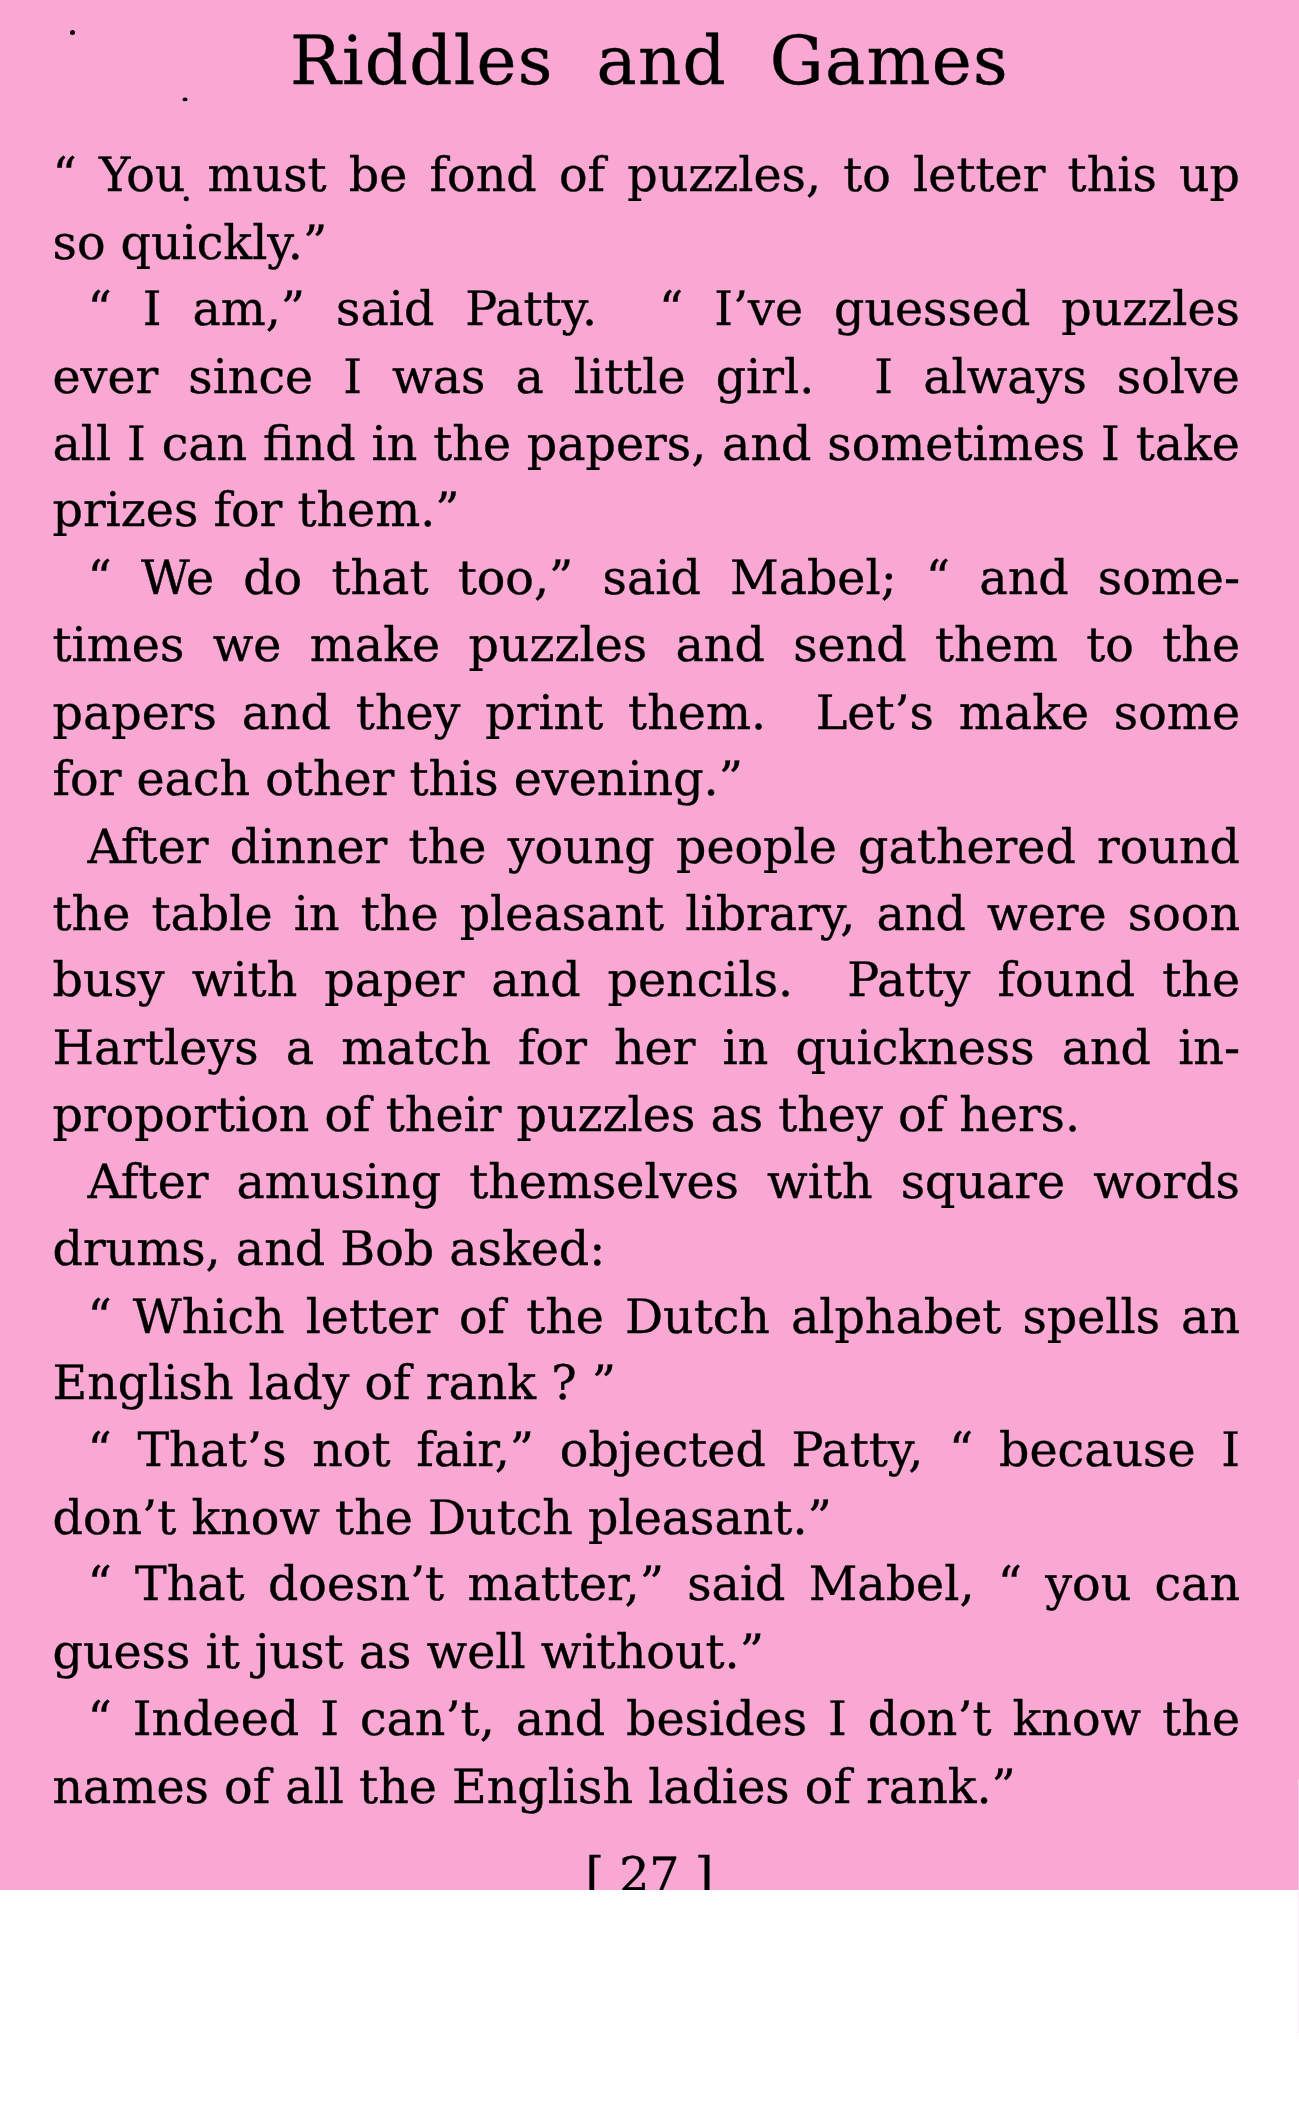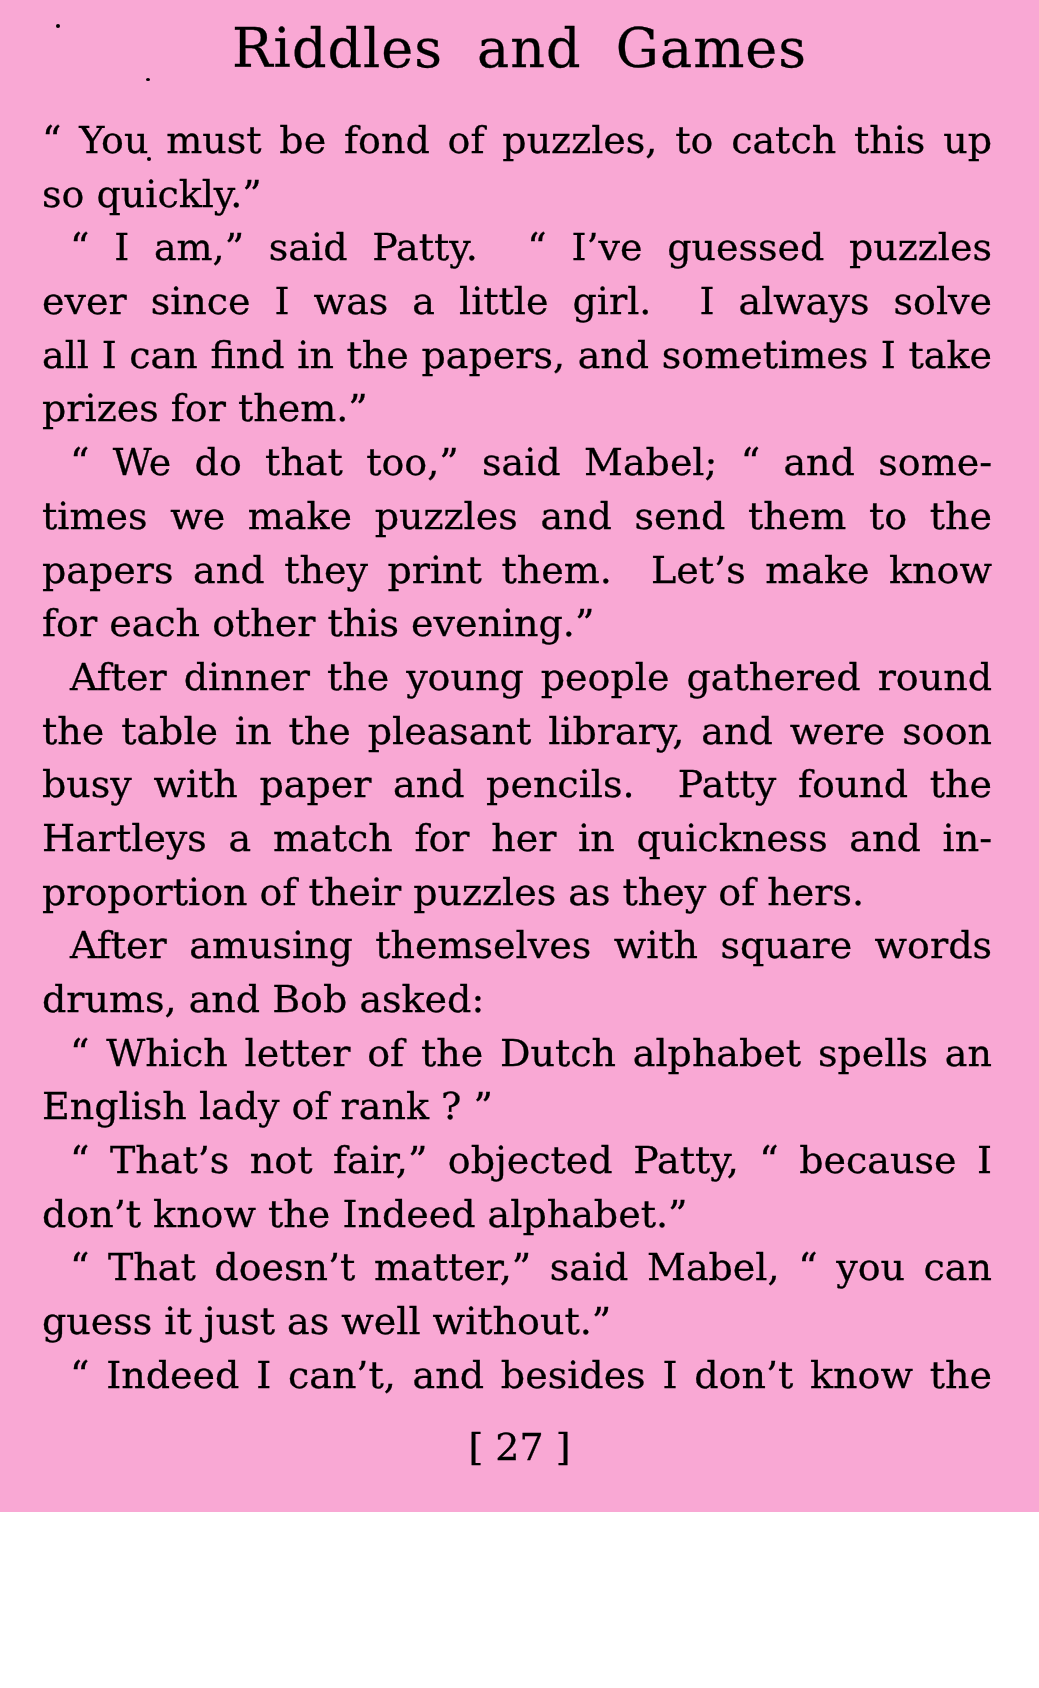--- a/index.html
+++ b/index.html
@@ -68,40 +68,41 @@
 <body>
 
 <div class="page">
   <div class="speck s1"></div>
   <div class="speck s2"></div>
   <div class="speck s3"></div>
 
   <h1 class="title">Riddles and Games</h1>
 
   <div class="body-text" id="body-lines">
-      <div class="line">“ You must be fond of puzzles, to catch this up</div>
+      <div class="line">“ You must be fond of puzzles, to letter this up</div>
       <div class="line last">so quickly.”</div>
       <div class="line indent">“ I am,” said Patty.  “ I’ve guessed puzzles</div>
       <div class="line">ever since I was a little girl.  I always solve</div>
       <div class="line">all I can find in the papers, and sometimes I take</div>
       <div class="line last">prizes for them.”</div>
       <div class="line indent">“ We do that too,” said Mabel; “ and some-</div>
       <div class="line">times we make puzzles and send them to the</div>
-      <div class="line">papers and they print them.  Let’s make know</div>
+      <div class="line">papers and they print them.  Let’s make some</div>
       <div class="line last">for each other this evening.”</div>
       <div class="line indent">After dinner the young people gathered round</div>
       <div class="line">the table in the pleasant library, and were soon</div>
       <div class="line">busy with paper and pencils.  Patty found the</div>
       <div class="line">Hartleys a match for her in quickness and in-</div>
       <div class="line last">proportion of their puzzles as they of hers.</div>
       <div class="line indent">After amusing themselves with square words</div>
       <div class="line last">drums, and Bob asked:</div>
       <div class="line indent">“ Which letter of the Dutch alphabet spells an</div>
       <div class="line last">English lady of rank ? ”</div>
       <div class="line indent">“ That’s not fair,” objected Patty, “ because I</div>
-      <div class="line last">don’t know the Indeed alphabet.”</div>
+      <div class="line last">don’t know the Dutch pleasant.”</div>
       <div class="line indent">“ That doesn’t matter,” said Mabel, “ you can</div>
       <div class="line last">guess it just as well without.”</div>
       <div class="line indent">“ Indeed I can’t, and besides I don’t know the</div>
+      <div class="line last">names of all the English ladies of rank.”</div>
     </div>
 
   <div class="folio">[ 27 ]</div>
 </div>
 
 </body></html>

